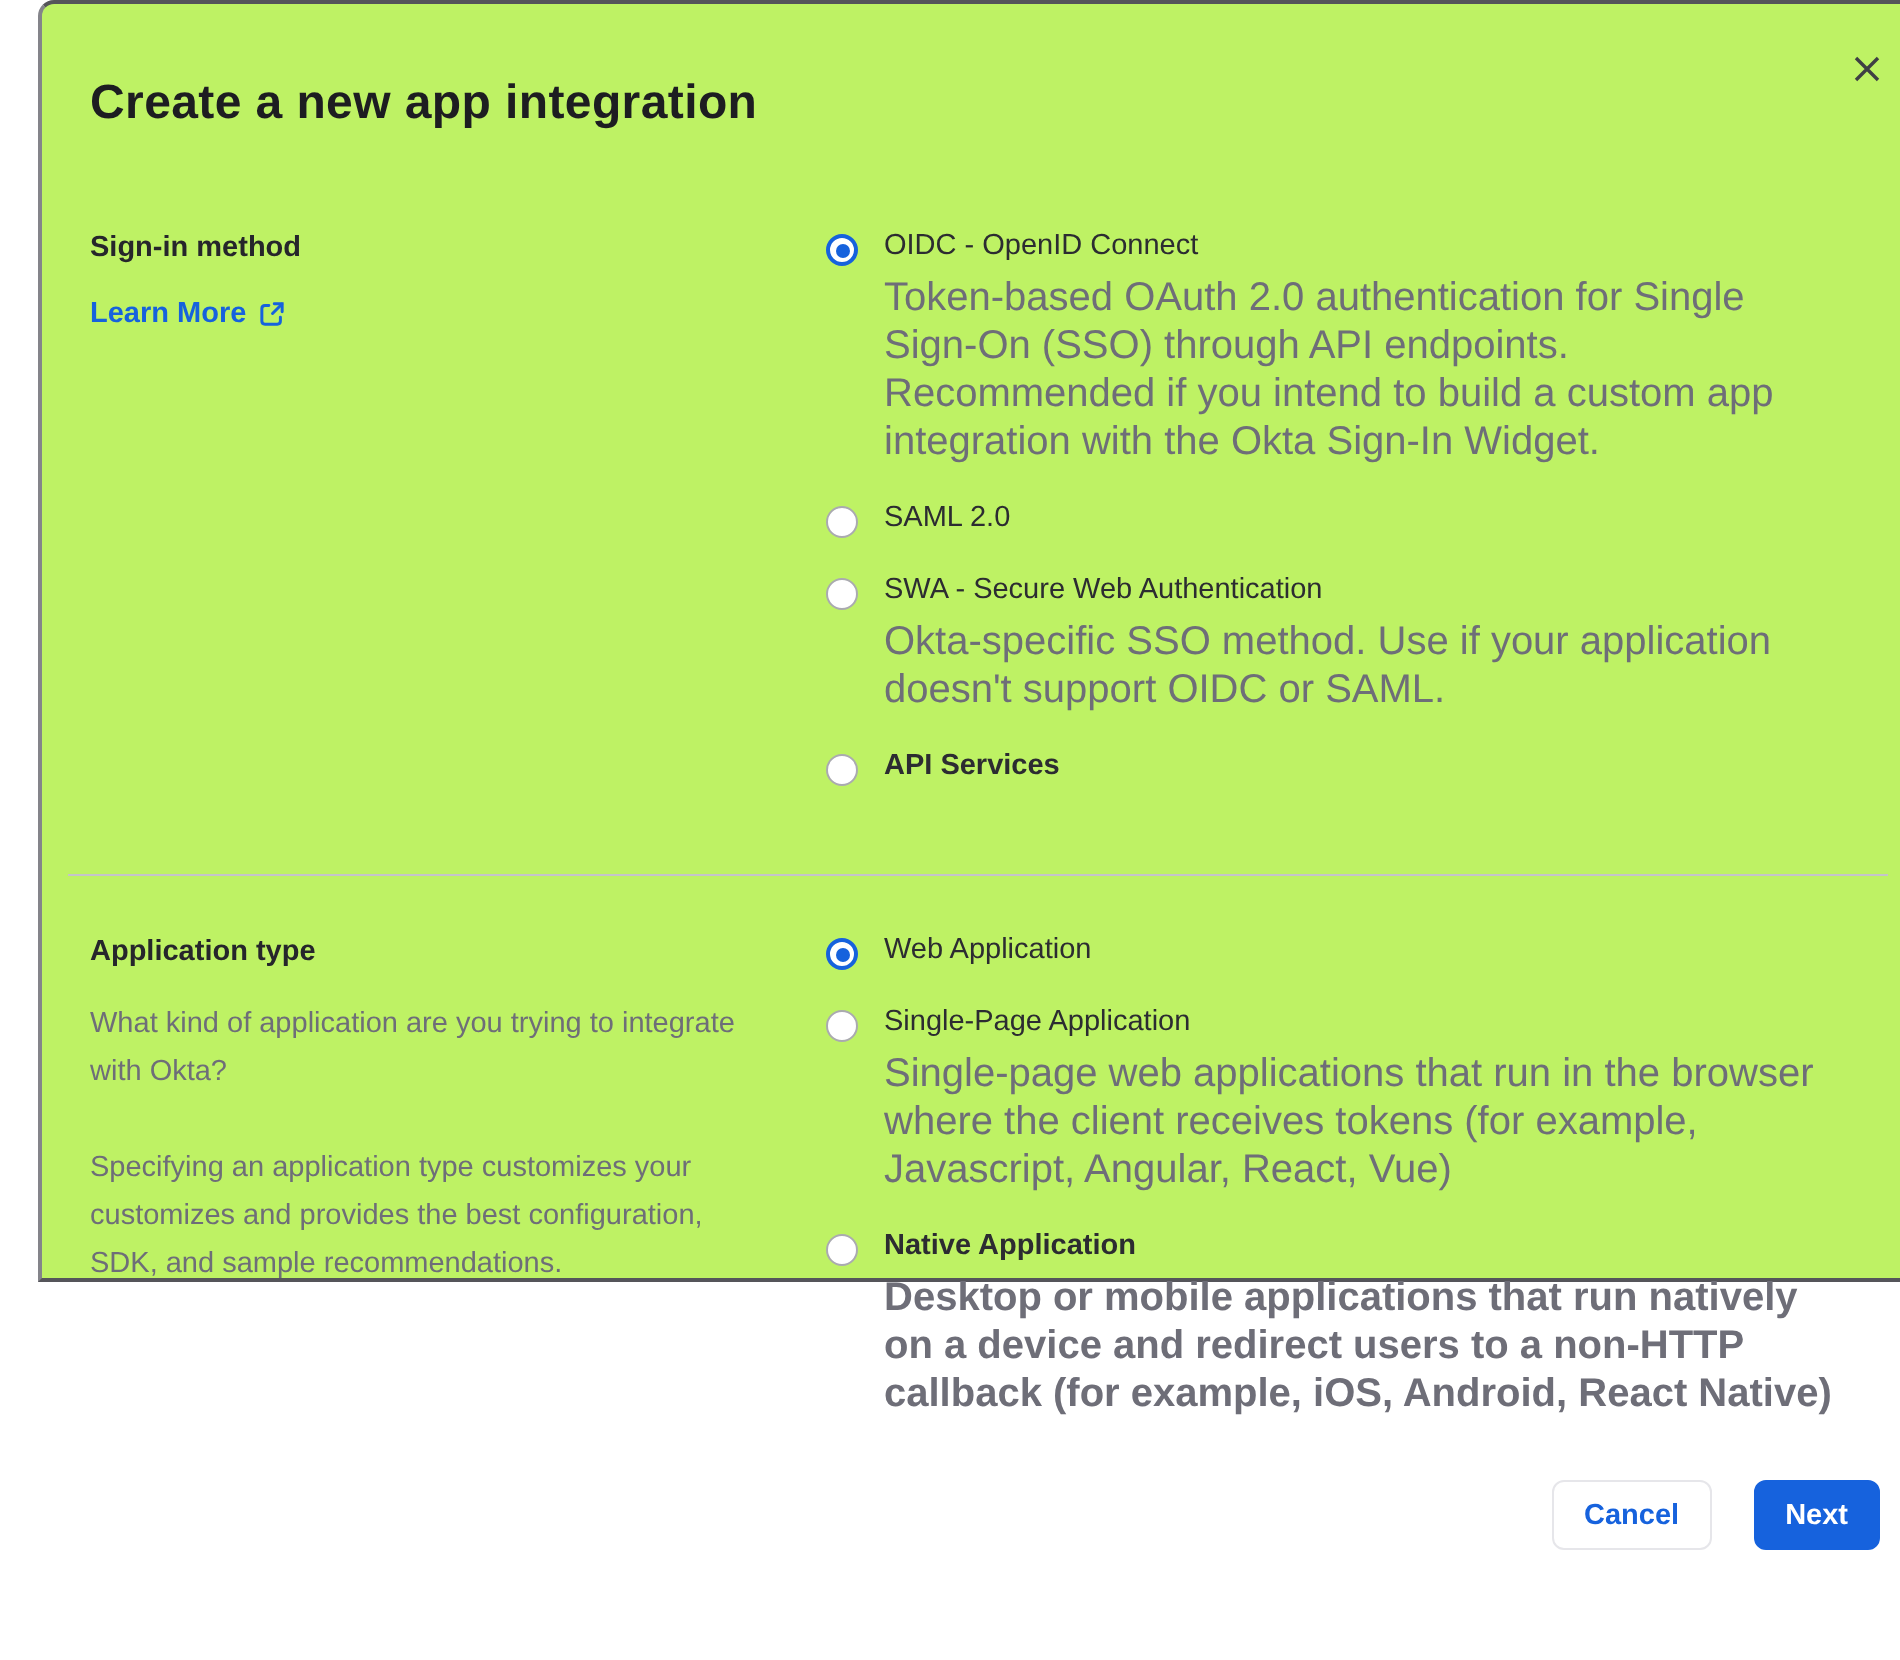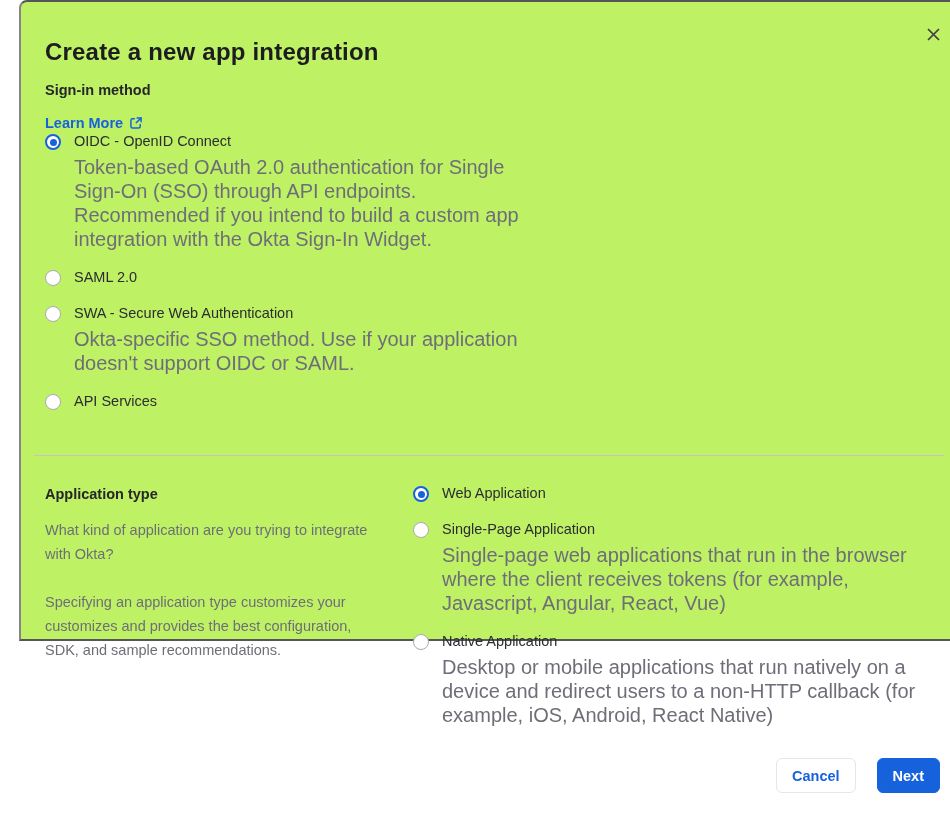--- a/index.html
+++ b/index.html
@@ -22,40 +22,40 @@
     line-height:28px;
   }
 
   .close-btn {
     position:absolute; top:20px; right:22px; width:24px; height:24px;
     background:none; border:none; cursor:pointer;
     display:flex; align-items:center; justify-content:center;
   }
 
   .section { display:flex; }
-  .section-1 { margin-top:14px;flex-direction:column; }
+  .section-1 { margin-top:48px; }
   .section-2 { margin-top:28px; }
 
   .col-left { width:368px; flex-shrink:0; }
   .col-left .inner { width:342px; }
   .col-right { flex:1; max-width:503px; }
 
   .field-label { font-size:14.5px; font-weight:700; color:#26262b; line-height:20px; }
 
   .learn-more {
     margin-top:15px; display:inline-flex; align-items:center; gap:6px;
     font-size:14.5px; font-weight:700; color:#1662dd; text-decoration:none; cursor:pointer;
   }
 
   .col-desc { font-size:14.5px; color:#6e6e78; line-height:24px; margin-top:14px; }
   .col-desc + .col-desc { margin-top:24px; }
 
   .option { margin-bottom:17px; }
-  .option:last-child { margin-bottom:0; }
-  .option-head { display:flex; align-items:center; cursor:pointer; }
+  .option:last-child { margin-bottom:0;font-weight:bold; }
+  .option-head { display:flex; align-items:flex-end; cursor:pointer; }
 
   .radio {
     width:16px; height:16px; border-radius:50%;
     border:1px solid #aaaab0; background:#fff;
     flex-shrink:0; margin-top:1px; cursor:pointer;
     display:flex; align-items:center; justify-content:center;
   }
   .radio.selected { border:2px solid #1662dd; }
   .radio.selected::after {
     content:""; width:7px; height:7px; border-radius:50%; background:#1662dd;

